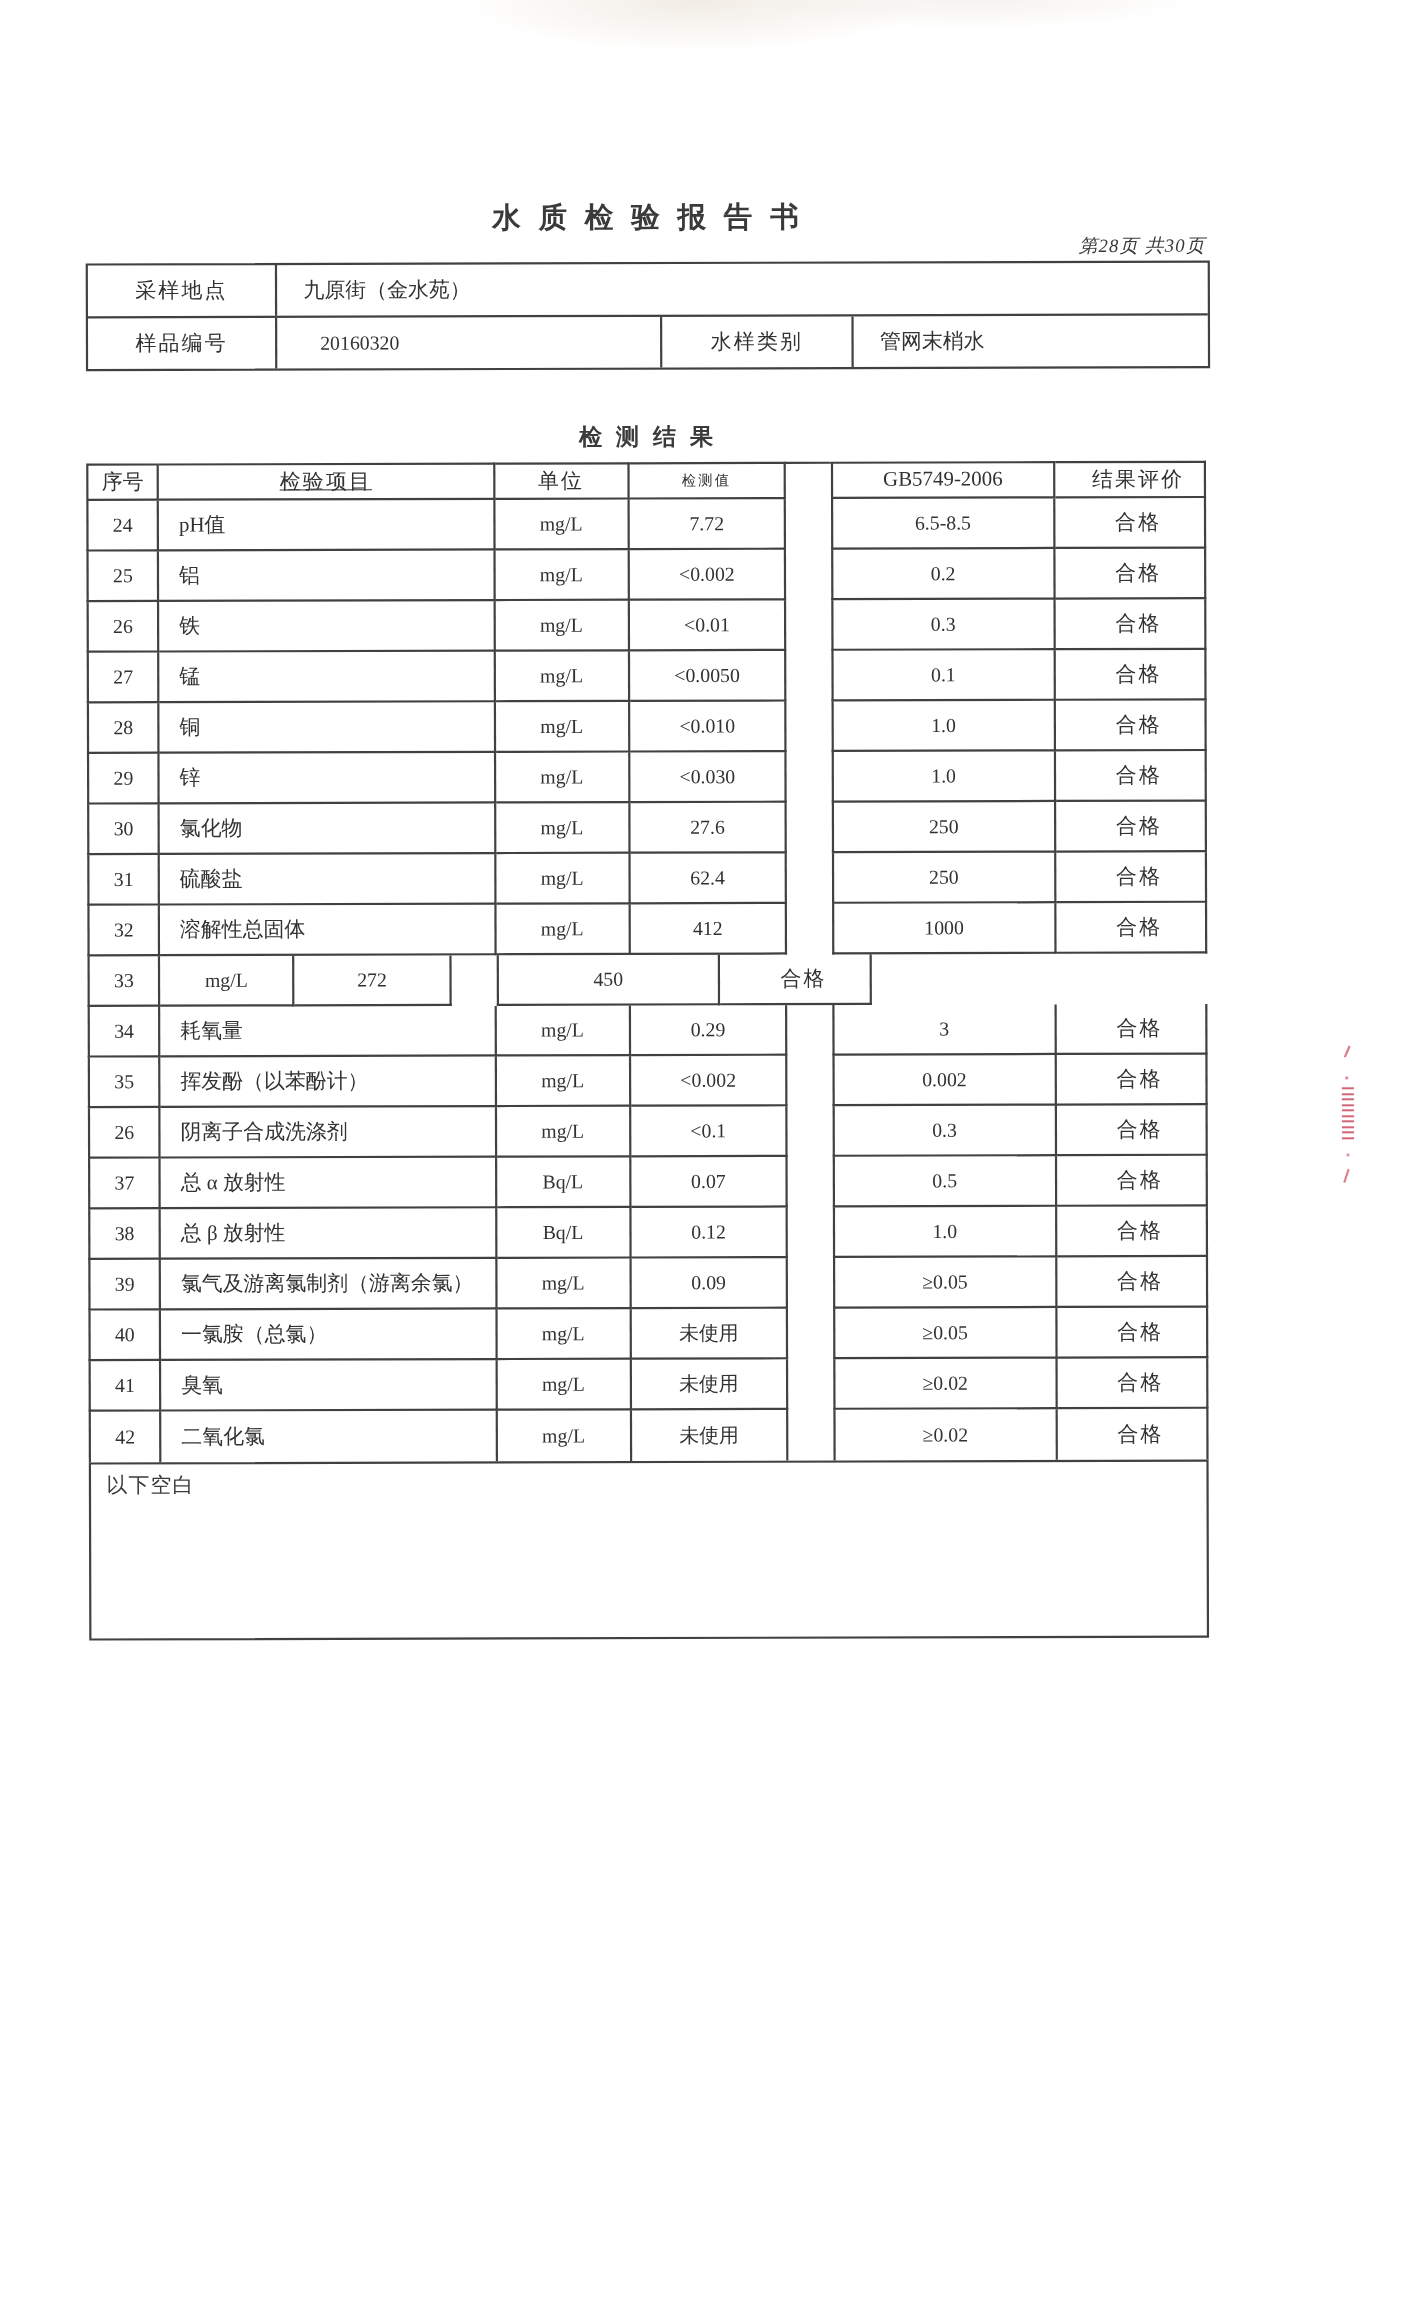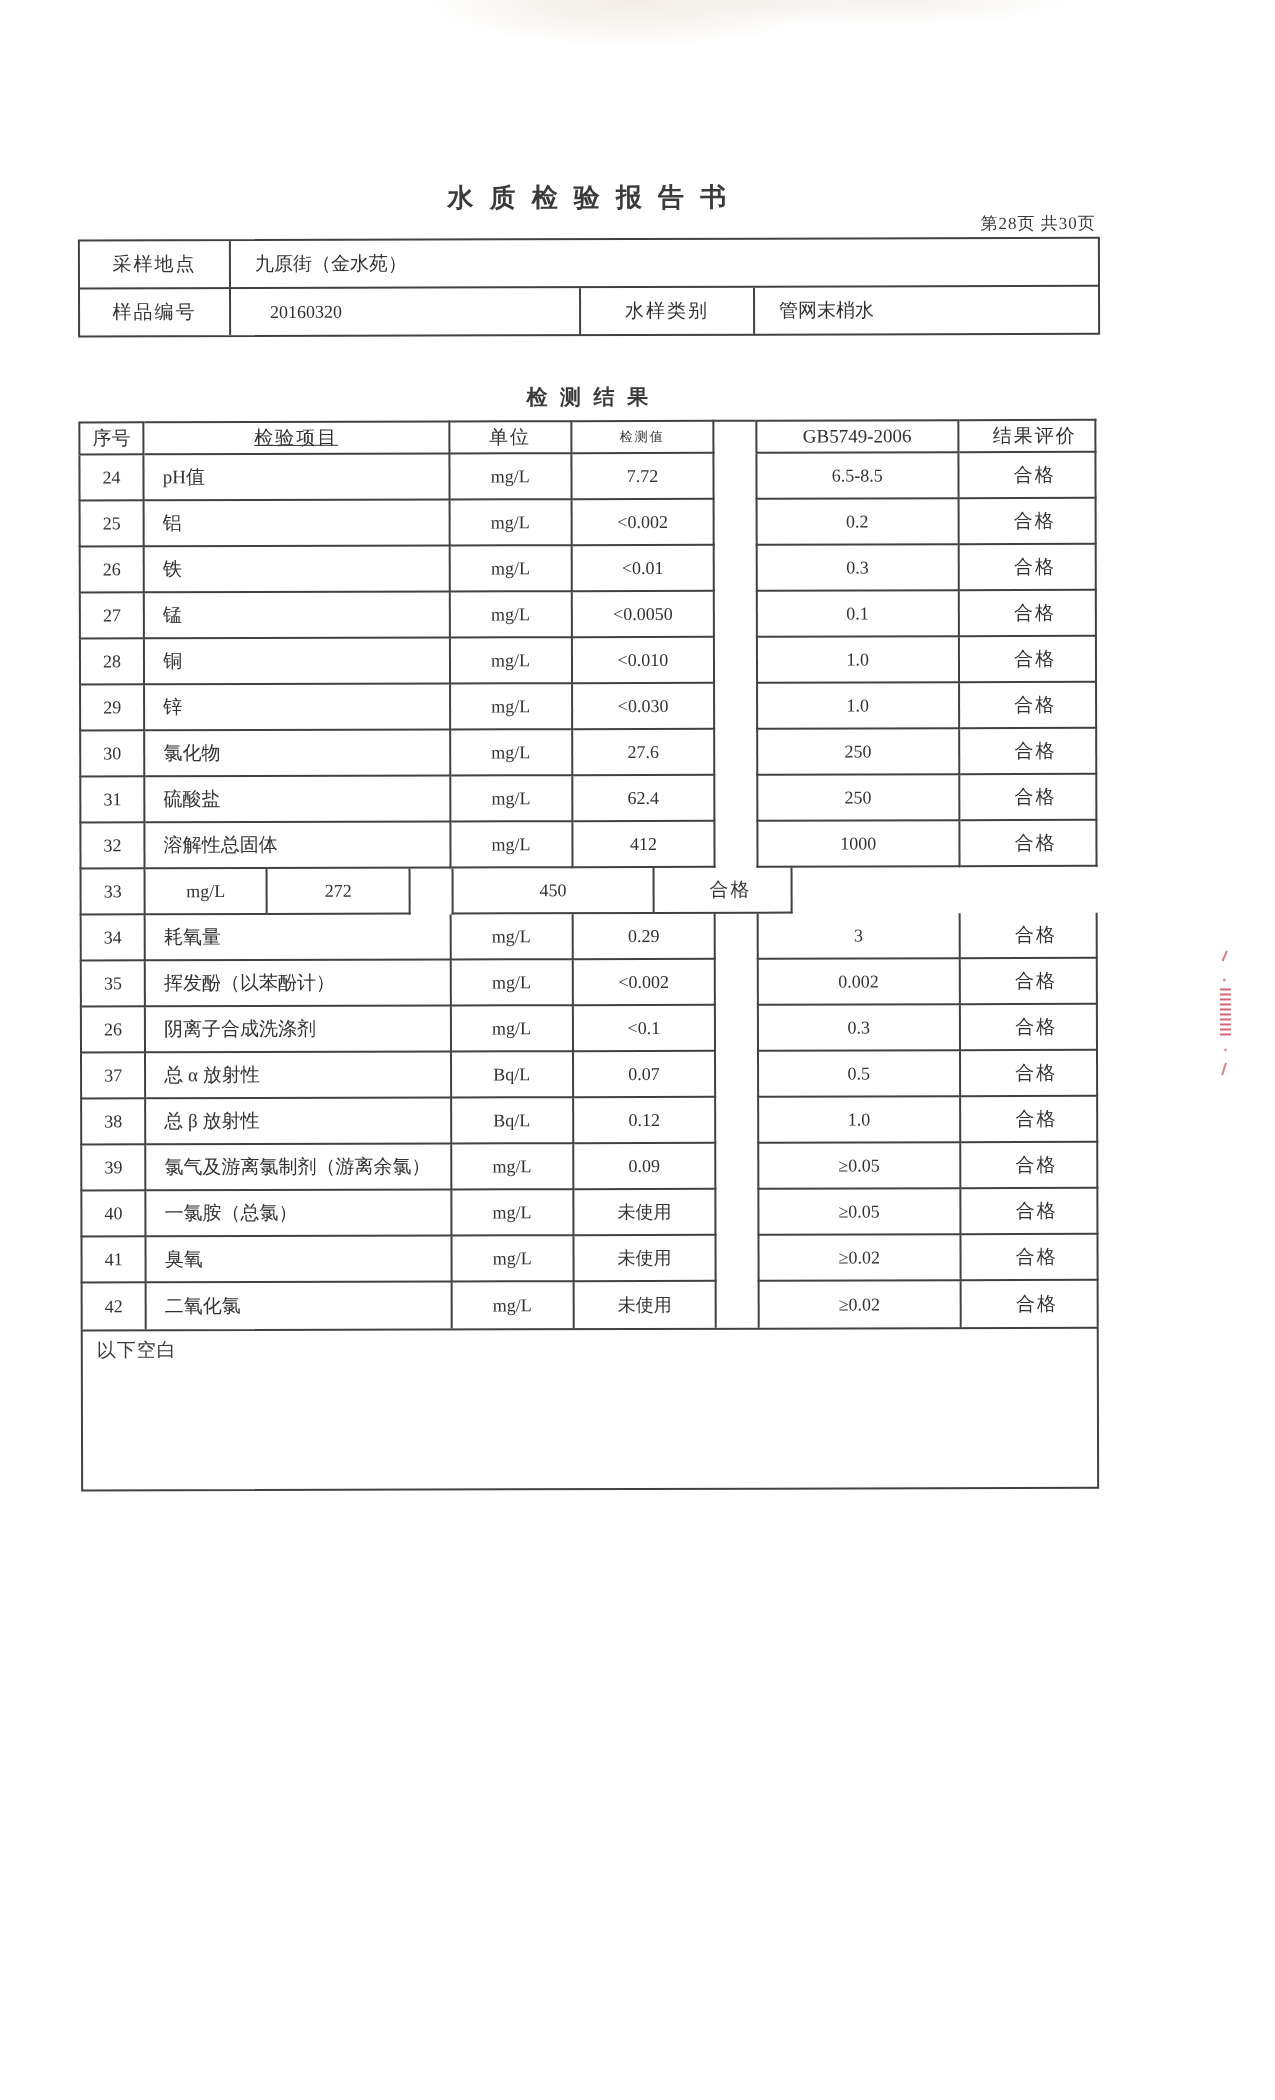--- a/index.html
+++ b/index.html
@@ -29,29 +29,29 @@
   .stamp .m2{position:absolute;top:28px;left:5px;width:3px;height:3px;background:rgba(194,50,71,.55);border-radius:50%;}
   .stamp .m3{position:absolute;top:38px;left:2px;width:11px;height:48px;
     background:repeating-linear-gradient(180deg,rgba(194,50,71,.75) 0 2px,transparent 2px 5px);
     filter:blur(.3px);}
   .stamp .m4{position:absolute;top:98px;left:6px;width:3px;height:3px;background:rgba(194,50,71,.5);border-radius:50%;}
   .stamp .m5{position:absolute;top:112px;left:5px;width:2px;height:13px;background:rgba(194,50,71,.6);transform:rotate(18deg);}
 
   
   .title{position:absolute;top:180px;left:80px;width:1018px;text-align:center;
     font-size:26px;font-weight:600;letter-spacing:0.62em;text-indent:0.62em;color:#3a3a3a;}
-  .page-info{position:absolute;top:213px;right:177px;font-size:17px;color:#3a3a3a;letter-spacing:1px;}
+  .page-info{position:absolute;top:213px;right:177px;font-size:17px;color:#3a3a3a;letter-spacing:1px;font-style:italic;}
 
   
   .info-table{position:absolute;top:238px;left:80px;width:1022px;
     border:2px solid var(--border);box-sizing:border-box;}
   .info-row{display:flex;height:46px;}
   .info-row + .info-row{border-top:2px solid var(--border);}
   .icell{display:flex;align-items:center;box-sizing:border-box;font-size:19px;}
-  .i-label{width:151px;justify-content:center;border-right:2px solid var(--border);letter-spacing:2px;flex-shrink:0;}
+  .i-label{width:172px;justify-content:center;border-right:2px solid var(--border);letter-spacing:2px;flex-shrink:0;}
   .i-wide{flex:1;padding-left:24px;}
   .i-val1{width:350px;padding-left:39px;border-right:2px solid var(--border);flex-shrink:0;font-size:18px;}
   .i-label2{width:174px;justify-content:center;border-right:2px solid var(--border);letter-spacing:2px;flex-shrink:0;}
   .i-val2{flex:1;padding-left:24px;}
 
   .section-title{position:absolute;top:383px;left:80px;width:1018px;text-align:center;
     font-size:21px;font-weight:600;letter-spacing:0.6em;text-indent:0.6em;color:#3a3a3a;}
 
   
   .main-table{position:absolute;top:420px;left:80px;width:1018px;}

